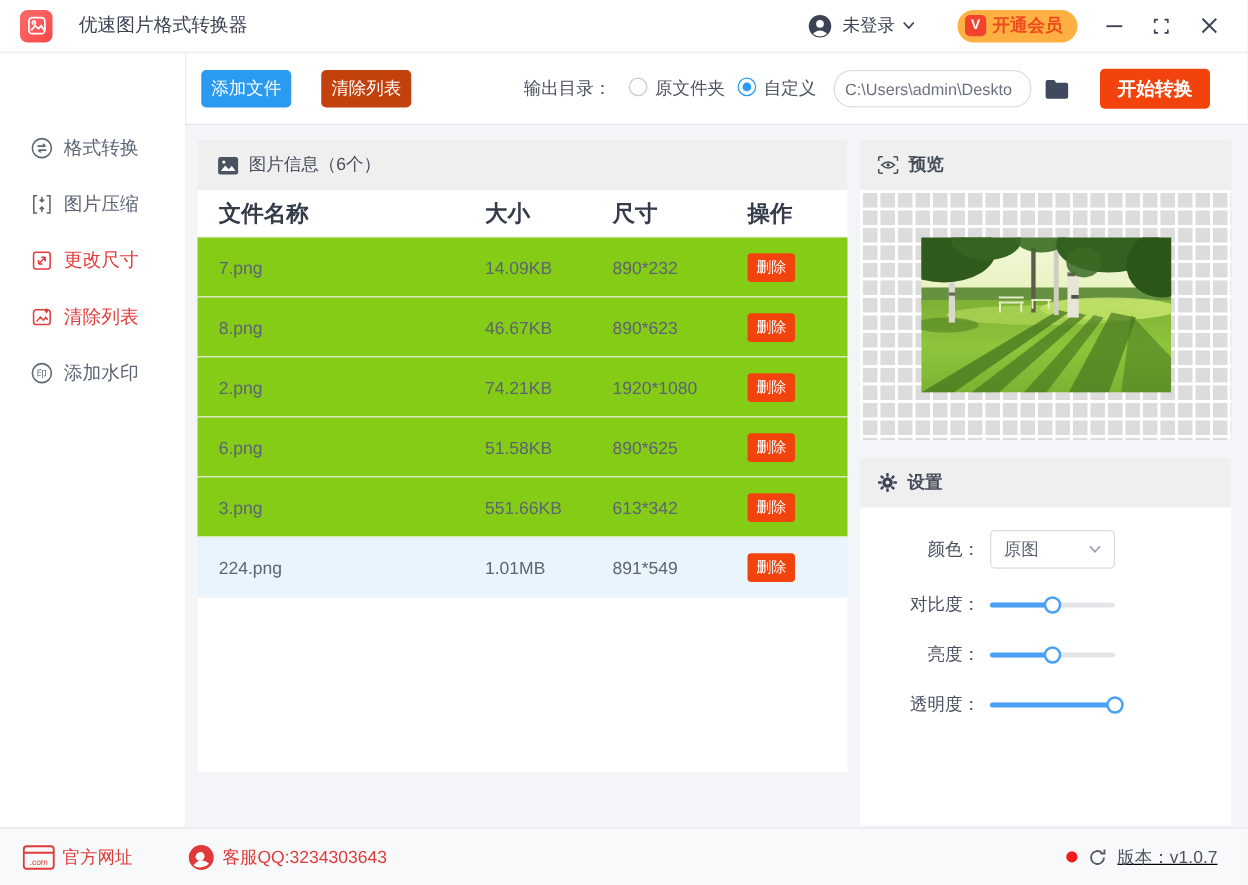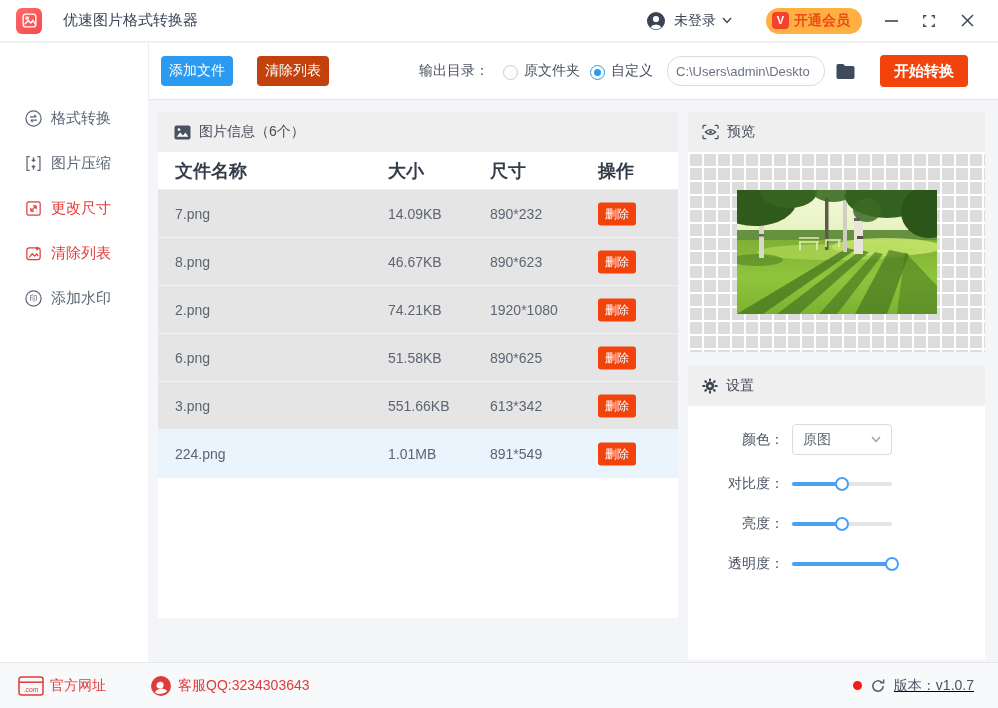--- a/index.html
+++ b/index.html
@@ -59,21 +59,21 @@
     position:absolute; left:148px; top:43px; width:850px; height:57px;
     background:#fff; border-bottom:1px solid #e2e5e9; border-left:1px solid #eceef1;
     display:flex; align-items:center; padding:0 30px 0 12px; z-index:4;
   }
   .btn { border:none; border-radius:4px; color:#fff; font-size:14px; cursor:pointer;
          font-family:inherit; }
   .btn-add { width:72px; height:30px; background:#2b9bf2; }
   .btn-clear { width:72px; height:30px; background:#c2410c; margin-left:24px; }
   .out-label { margin-left:auto; font-size:14px; color:#4a5160; }
   .radio-group { display:flex; align-items:center; margin-left:4px; }
-  .radio { display:flex; align-items:flex-end; cursor:pointer; margin-left:10px; }
+  .radio { display:flex; align-items:flex-start; cursor:pointer; margin-left:10px; }
   .radio-dot {
     width:15px; height:15px; border-radius:50%;
     border:1.5px solid #c6ccd4; background:#fdfdfd;
     display:flex; align-items:center; justify-content:center;
   }
   .radio.checked .radio-dot { border-color:#2b9bf2; }
   .radio.checked .radio-dot::after {
     content:""; width:7px; height:7px; border-radius:50%; background:#2b9bf2;
   }
   .radio-label { font-size:14px; color:#4a5160; margin-left:6px; }
@@ -94,32 +94,32 @@
   .sec-head {
     height:40px; background:#efefef; display:flex; align-items:center;
     padding:0 16px; font-size:14px; color:#464d5a;
   }
   .sec-head svg { margin-right:8px; }
   .thead { position:relative; height:38px; border-bottom:1px solid #ebedf0;
            font-size:18px; font-weight:bold; color:#343b49; }
   .thead span, .trow span { position:absolute; top:50%; transform:translateY(-50%); }
   .col-name { left:17px; } .col-size { left:230px; } .col-dim { left:332px; } .col-op { left:440px; }
   .trow { position:relative; height:48px; border-bottom:1px solid #f0f2f4;
-          font-size:14px; color:#5d6472; background:#e5e5e5; }
+          font-size:14px; color:#5d6472; background:#84cc16; }
   .trow.selected { background:#e9f4fd; }
   .del-btn {
     position:absolute; left:440px; top:50%; transform:translateY(-50%);
     width:38px; height:23px; background:#f2430d; color:#fff; border:none;
     border-radius:3px; font-size:12px; cursor:pointer; font-family:inherit;
   }
 
   
   .panel-head {
     height:40px; background:#efefef; display:flex; align-items:center;
-    padding:0 14px; font-size:14px; color:#464d5a;
+    padding:0 14px; font-size:14px; color:#464d5a;font-weight:bold;
   }
   .panel-head svg { margin-right:8px; }
   .preview-block { position:absolute; left:688px; top:112px; width:297px; z-index:2; }
   .checkerboard {
     width:297px; height:200px; position:relative;
     background-color:#dcdcdc;
     background-image:
       linear-gradient(90deg,#ffffff 0 2px,transparent 2px),
       linear-gradient(#ffffff 0 2px,transparent 2px);
     background-size:14px 14px;

